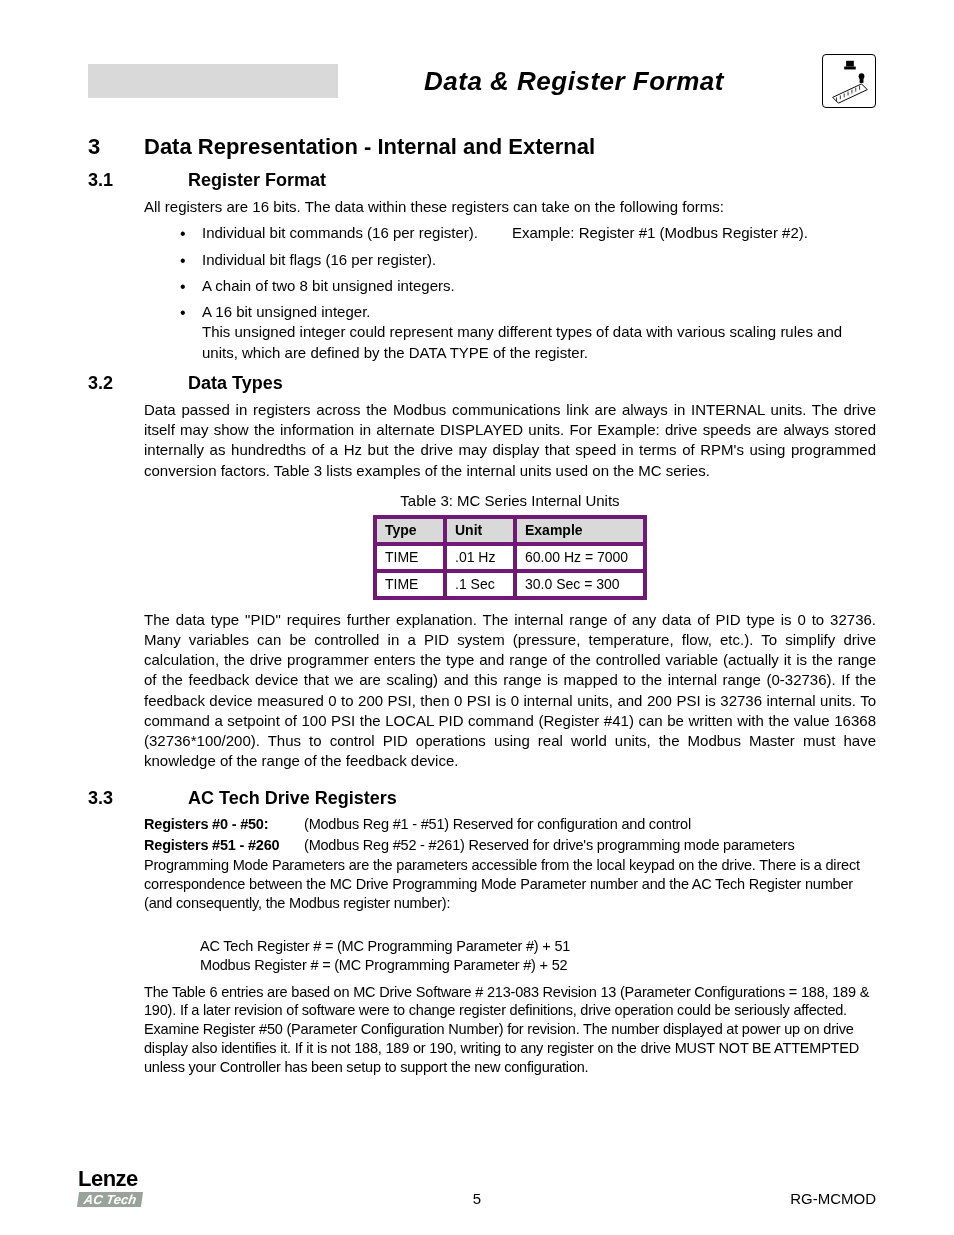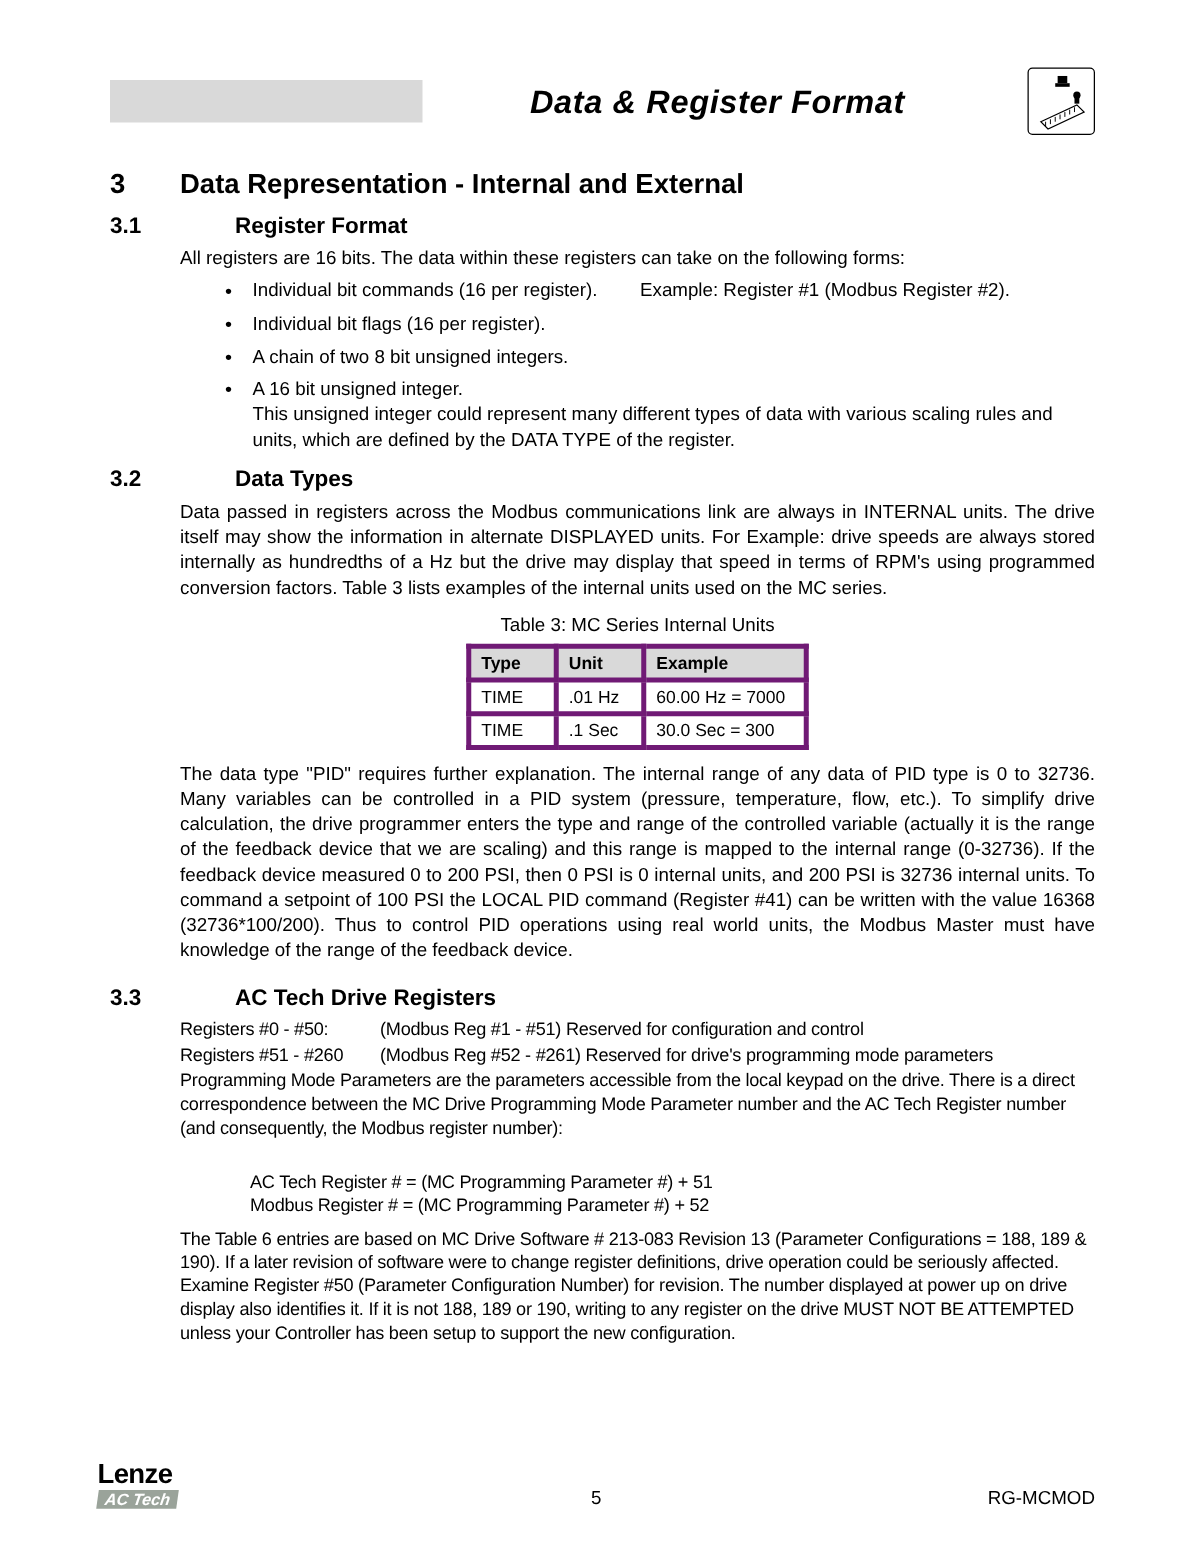--- a/index.html
+++ b/index.html
@@ -58,21 +58,21 @@
   .tbl-cap { text-align: center; font-size: 15px; margin: 10px 0 4px; }
   table.data { border-collapse: collapse; margin: 0 auto 10px; font-size: 14px; }
   table.data th, table.data td { border: 4px solid #701a75; padding: 2px 8px; text-align: left; }
   table.data th { background: #d9d9d9; font-weight: bold; }
   table.data td:nth-child(1) { width: 70px; }
   table.data td:nth-child(2) { width: 70px; }
   table.data td:nth-child(3) { width: 130px; }
   .indent-block { margin-left: 56px; font-size: 14.5px; line-height: 1.3; }
   .indent-block p { margin-bottom: 2px; }
   .reg-line { display: flex; }
-  .reg-l { flex: 0 0 160px; }
+  .reg-l { flex: 0 0 160px; font-weight: bold; }
   .formula-block { margin: 24px 0 8px 56px; font-size: 14.5px; line-height: 1.3; }
   .cond { font-family: Arial, sans-serif; font-stretch: condensed; letter-spacing: -0.2px; }
   .footer {
     position: absolute;
     bottom: 28px;
     left: 78px;
     right: 78px;
     display: flex;
     align-items: flex-end;
     justify-content: space-between;

